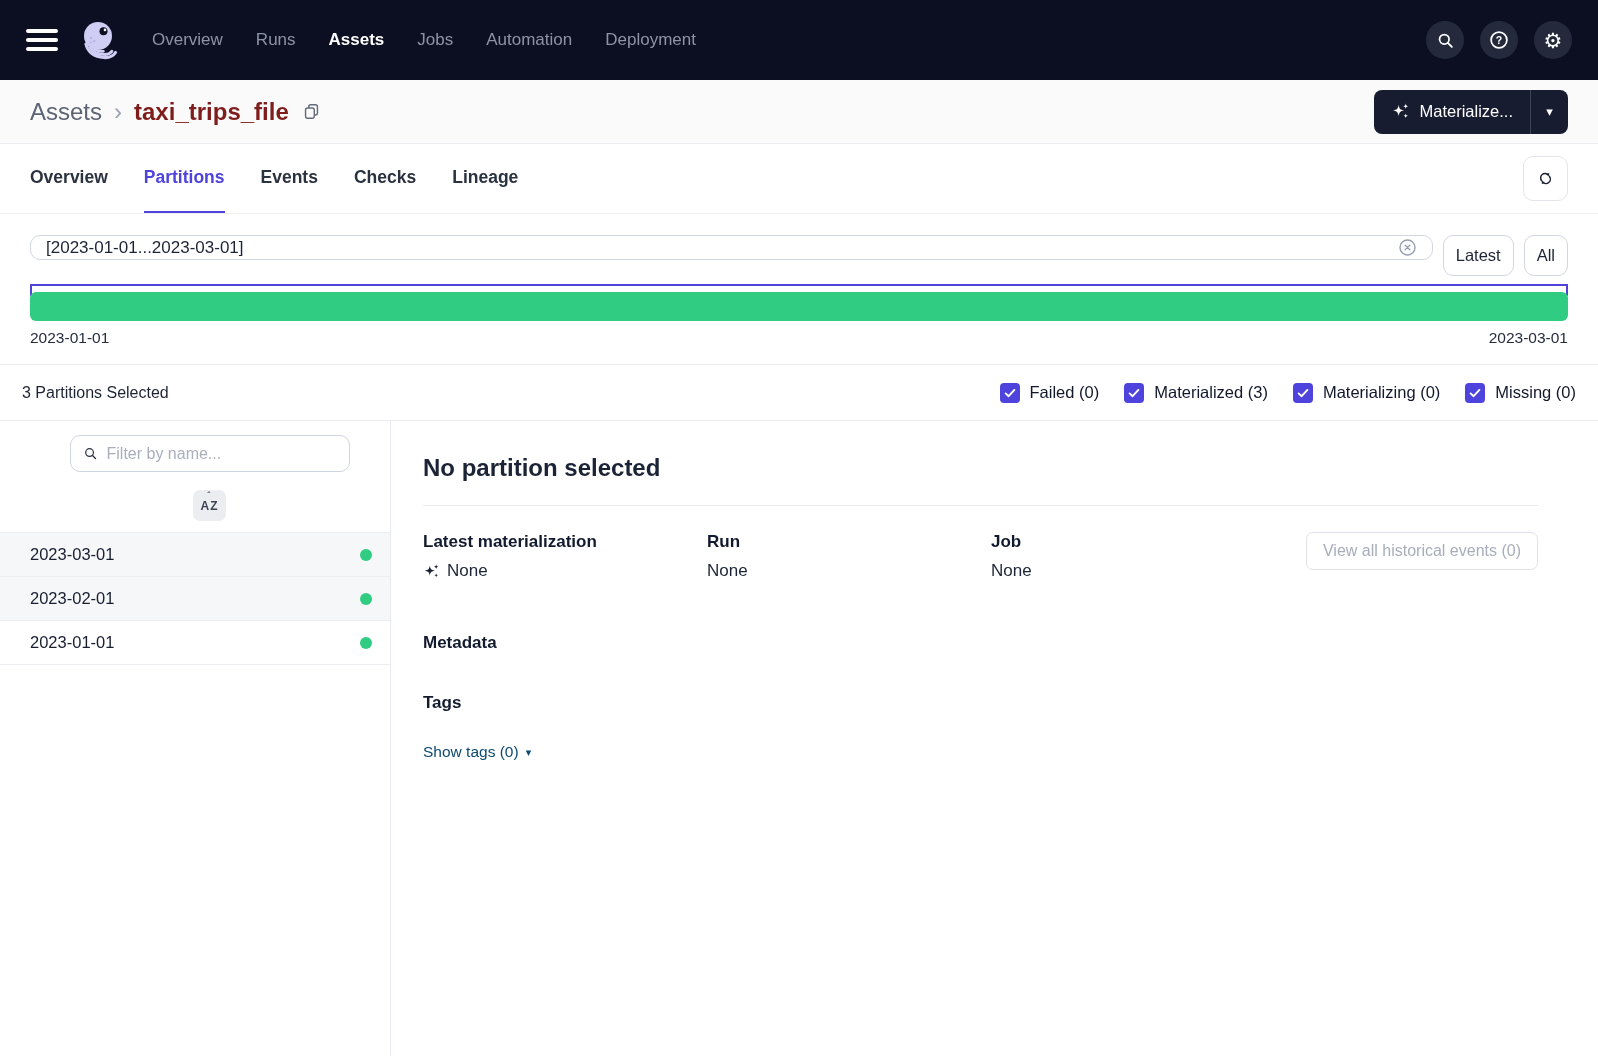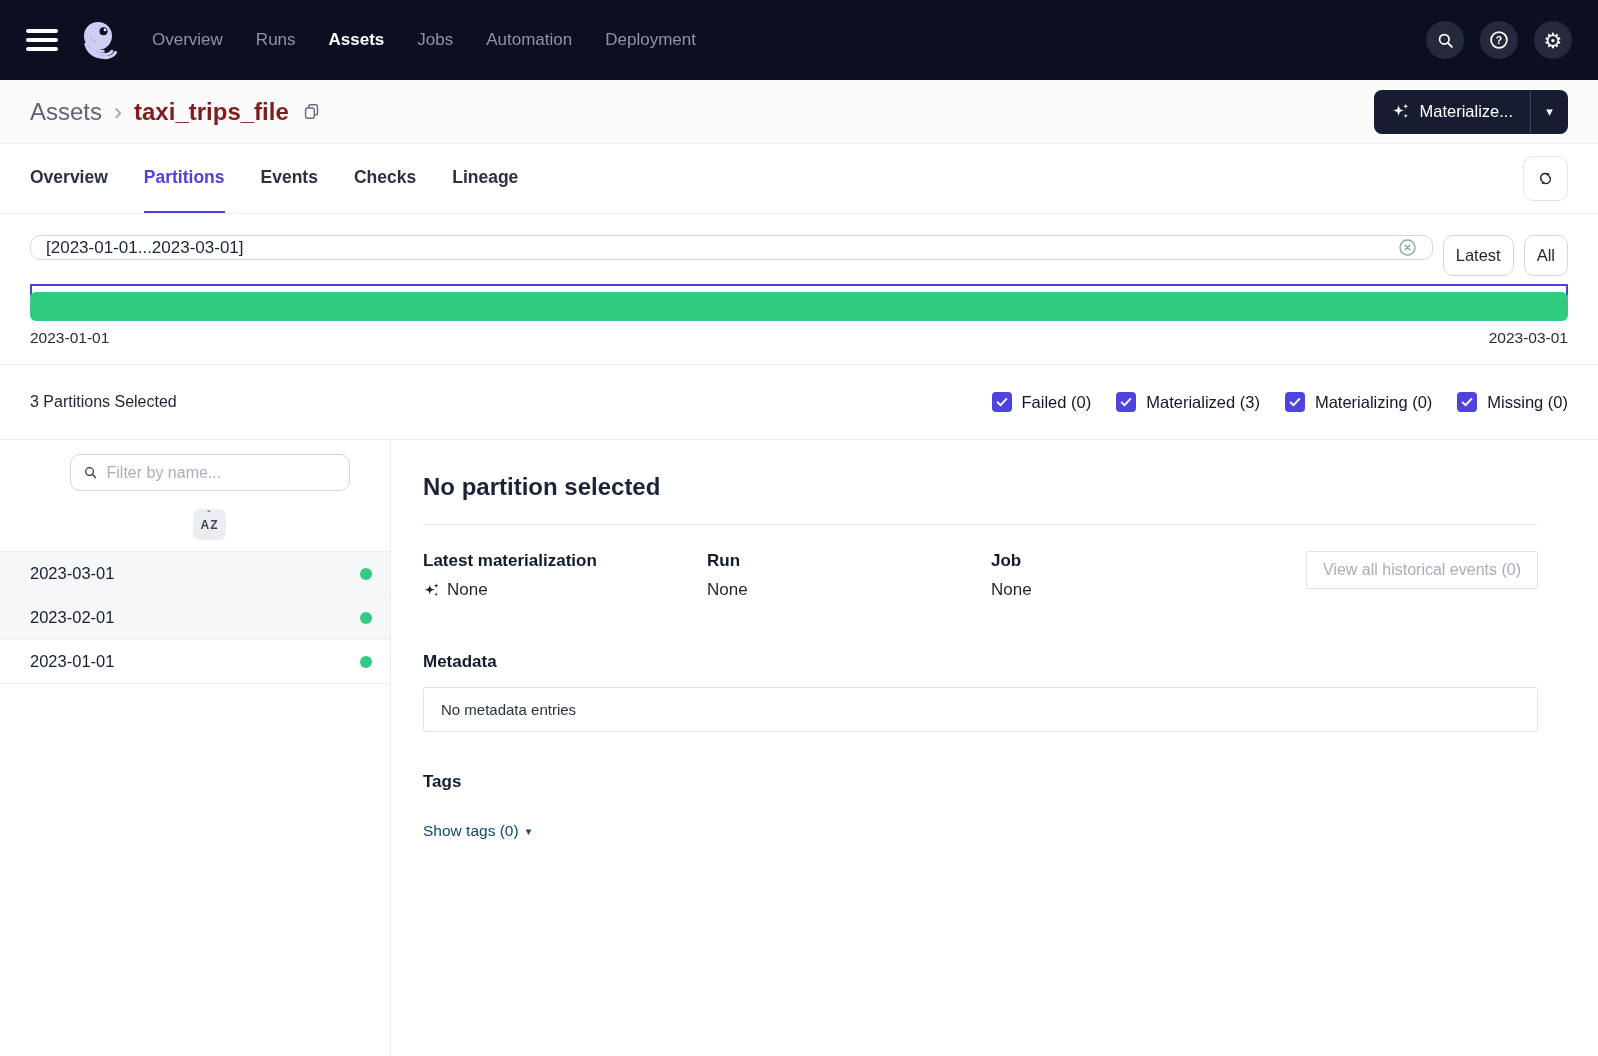--- a/index.html
+++ b/index.html
@@ -50,22 +50,22 @@
     display:flex; align-items:center; padding:0 14px 0 15px; font-size:17px; color:#1d2436; }
   .range-input-text { flex:1; }
   .range-clear { cursor:pointer; display:flex; }
   .pill-btn { height:41px; border:1px solid #d2d6e0; border-radius:10px; background:#fff; padding:0 12px;
     font-size:16.5px; color:#1d2436; cursor:pointer; font-family:inherit; }
   .bracket { margin-top:8px; height:12px; border:2px solid #5041d8; border-bottom:none; border-radius:1px; }
   .health-bar { margin-top:-4px; height:29px; border-radius:6px; background:#2fcc81; cursor:pointer; }
   .range-labels { display:flex; justify-content:space-between; margin-top:8px; font-size:15.5px; color:#242c3e; }
 
   
-  .selection-row { height:76px; border-top:1px solid #ebedf1; border-bottom:1px solid #ebedf1;
-    display:flex; align-items:center; padding:0 30px; flex:0 0 auto; }
+  .selection-row { height:57px; border-top:1px solid #ebedf1; border-bottom:1px solid #ebedf1;
+    display:flex; align-items:center; padding:0 22px; flex:0 0 auto; }
   .sel-summary { font-size:16px; color:#1d2436; }
   .status-filters { margin-left:auto; display:flex; gap:25px; }
   .status-filter { display:flex; align-items:center; gap:10px; cursor:pointer; font-size:16.5px; color:#11182b; }
   .cbx { width:20px; height:20px; border-radius:4px; background:#4f43dd; display:flex; align-items:center; justify-content:center; }
 
   
   .main { flex:1; display:flex; min-height:0; }
   .left-panel { width:391px; flex:0 0 391px; border-right:1px solid #e7e9ee; display:flex; flex-direction:column; }
   .filter-row { padding:14px 0 11px 29px; display:flex; align-items:center; gap:18px;flex-direction:column; }
   .filter-input { width:280px; height:37px; border:1px solid #cfd4de; border-radius:10px; background:#fff;
@@ -82,21 +82,21 @@
   .dot { width:12px; height:12px; border-radius:50%; background:#2fcc81; }
 
   
   .right-panel { flex:1; padding:33px 60px 0 32px; min-width:0; }
   .rp-title { font-size:24px; font-weight:600; color:#1b2336; }
   .rp-divider { border-bottom:1px solid #e7e9ee; margin-top:23px; }
   .stats-row { display:flex; align-items:flex-start; margin-top:26px; }
   .stat { width:284px; }
   .stat-label { font-size:17px; font-weight:700; color:#121a2e; }
   .stat-value { margin-top:9px; font-size:17px; color:#1d2436; display:flex; align-items:center; gap:7px; }
-  .history-btn { margin-left:auto; height:38px; background:#fff; border:1px solid #e0e3ea; border-radius:2px;
+  .history-btn { margin-left:auto; height:38px; background:#fff; border:1px solid #e0e3ea; border-radius:7px;
     padding:0 16px; font-size:16px; color:#a8adbb; font-family:inherit; cursor:default; }
   .meta-title { margin-top:52px; font-size:17px; font-weight:700; color:#121a2e; }
   .meta-box { margin-top:15px; height:45px; border:1px solid #e2e4ea; border-radius:2px; display:flex;
     align-items:center; padding:0 17px; font-size:15px; color:#2a3142; background:#fff; }
   .tags-title { margin-top:40px; font-size:17px; font-weight:700; color:#121a2e; }
   .tags-link { margin-top:30px; display:inline-flex; align-items:center; gap:7px; font-size:15.5px;
     color:#0c4a6e; cursor:pointer; }
   .tags-caret { font-size:11px; }
   svg { display:block; }
 </style>
@@ -308,23 +308,20 @@
           <div class="stat-value">None</div>
         </div>
         <div class="stat">
           <div class="stat-label">Job</div>
           <div class="stat-value">None</div>
         </div>
         <button class="history-btn">View all historical events (0)</button>
       </div>
 
       <div class="meta-title">Metadata</div>
-      <div class="meta-box">
-        <span>No metadata entries</span>
-      </div>
 
       <div class="tags-title">Tags</div>
       <div class="tags-link">
         <span>Show tags (0)</span>
         <span class="tags-caret">▾</span>
       </div>
     </div>
   </div>
 
 </div>

